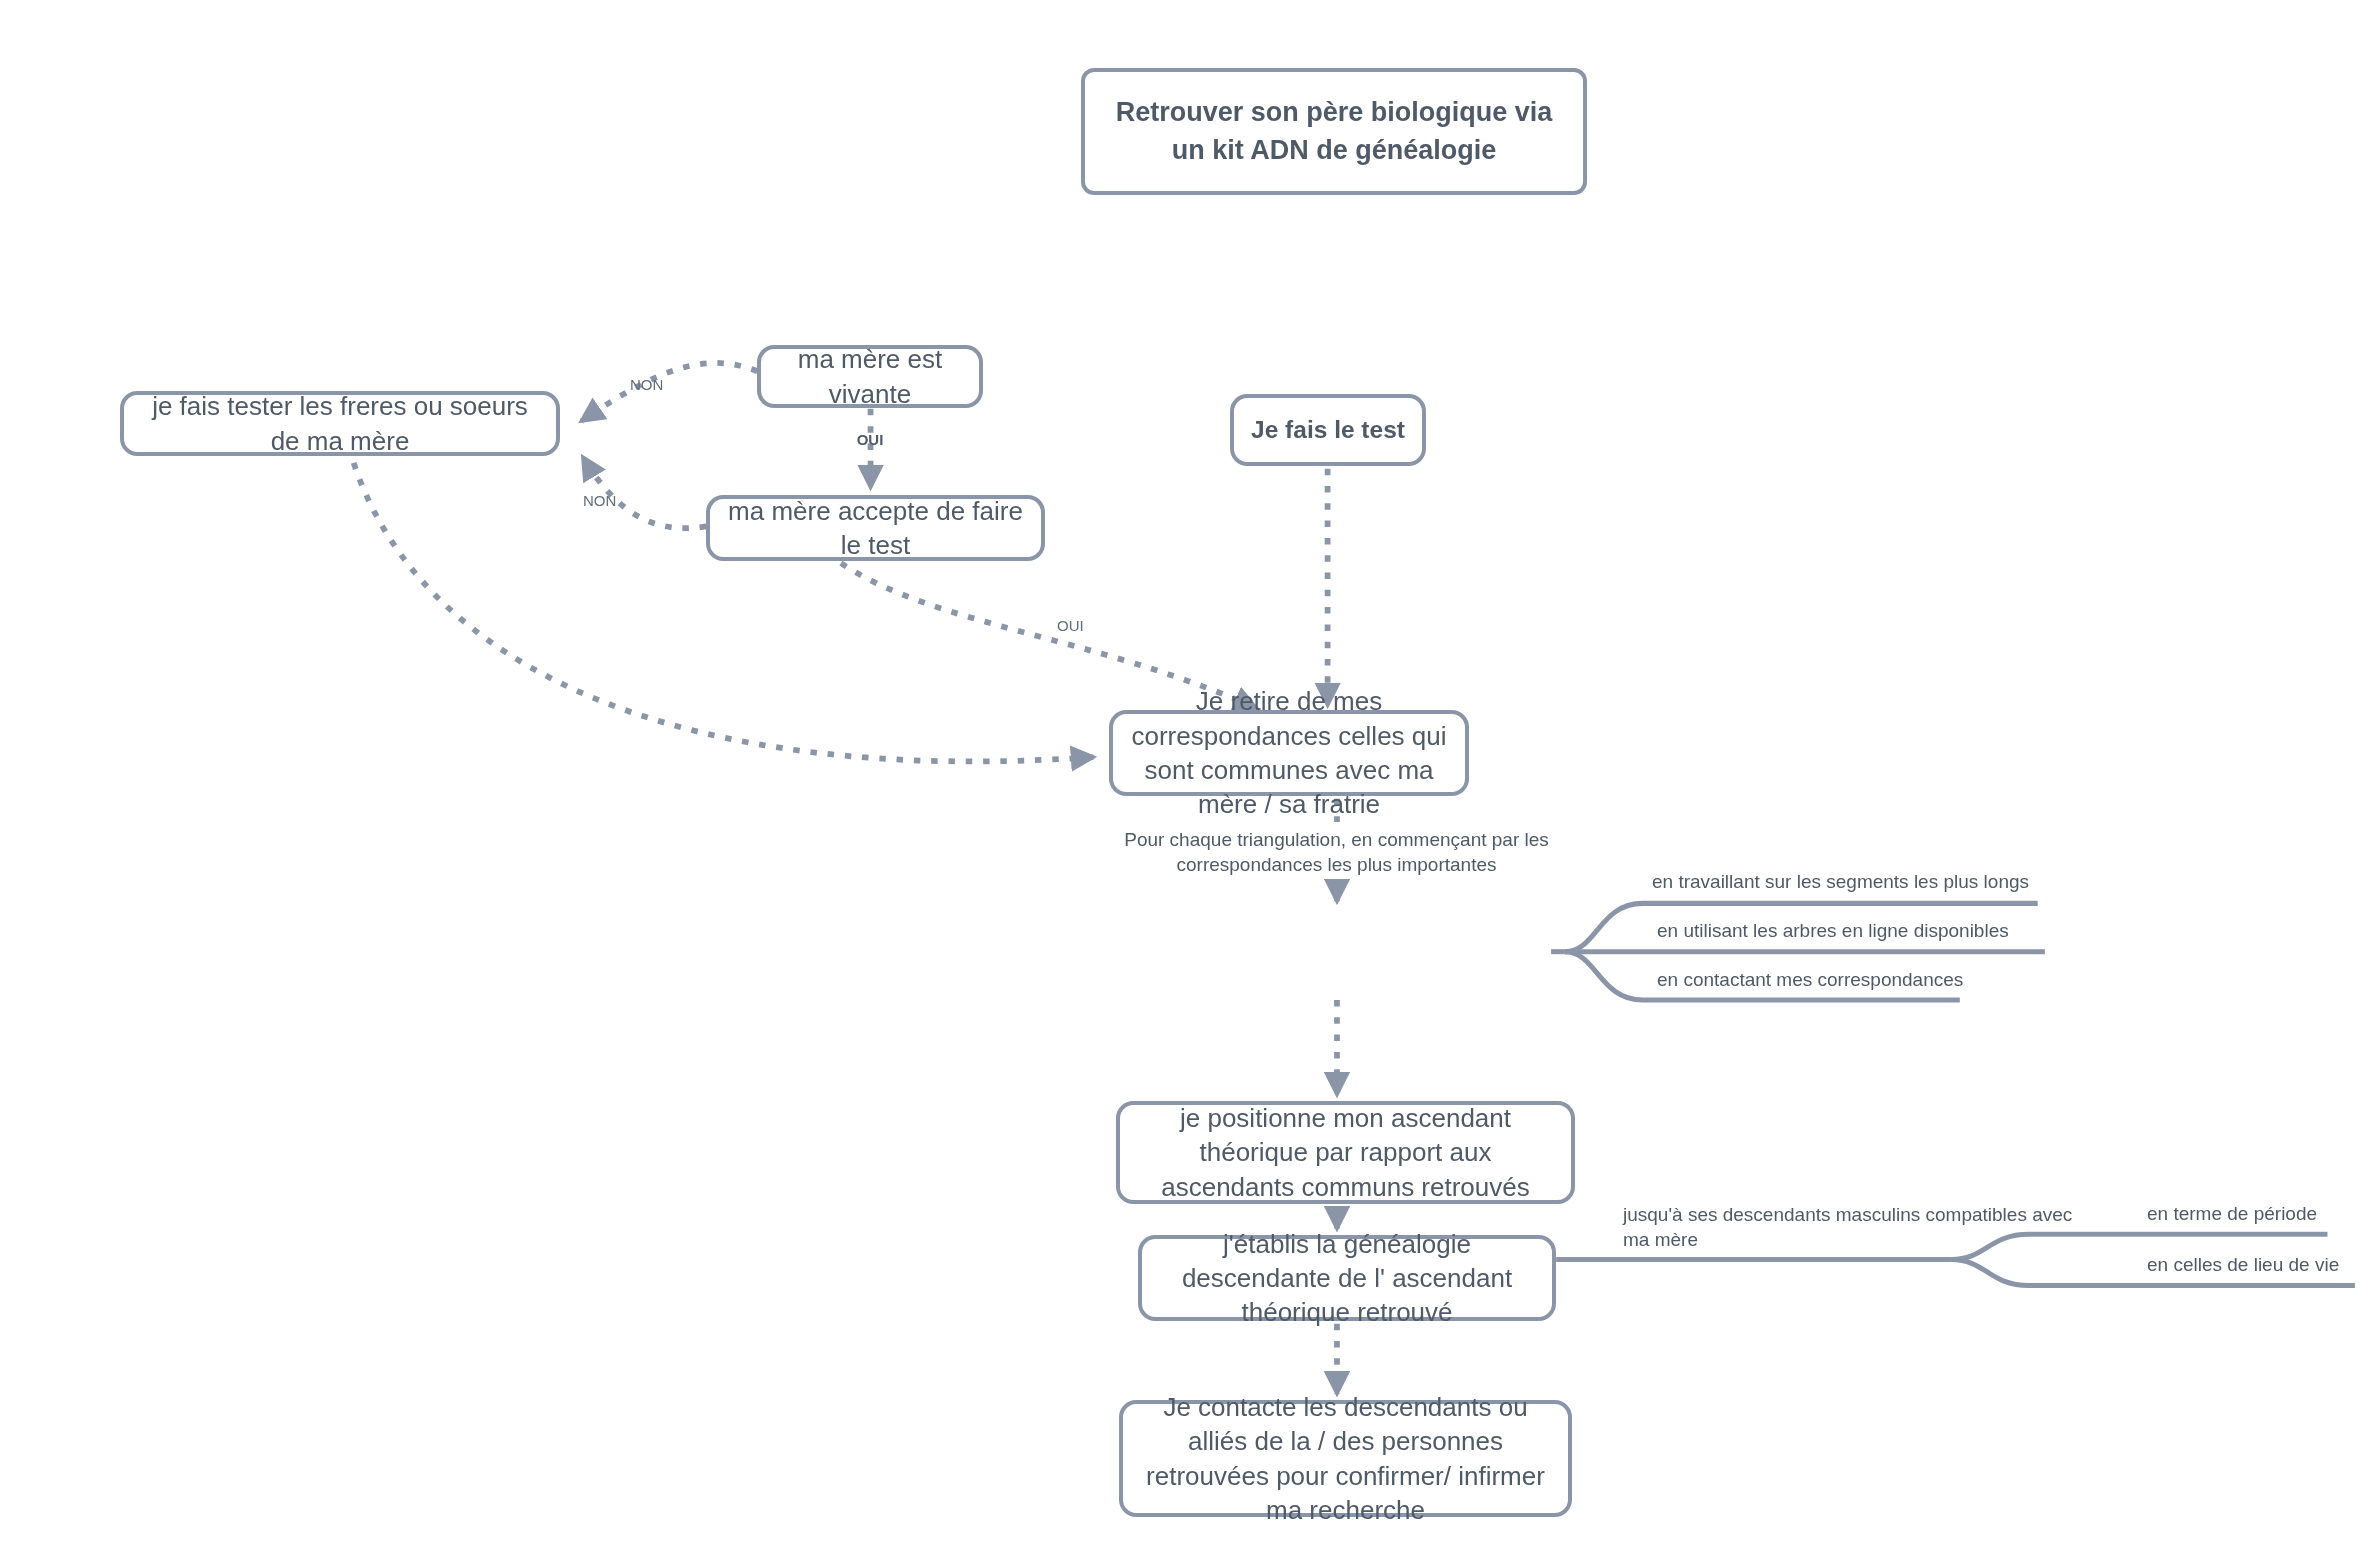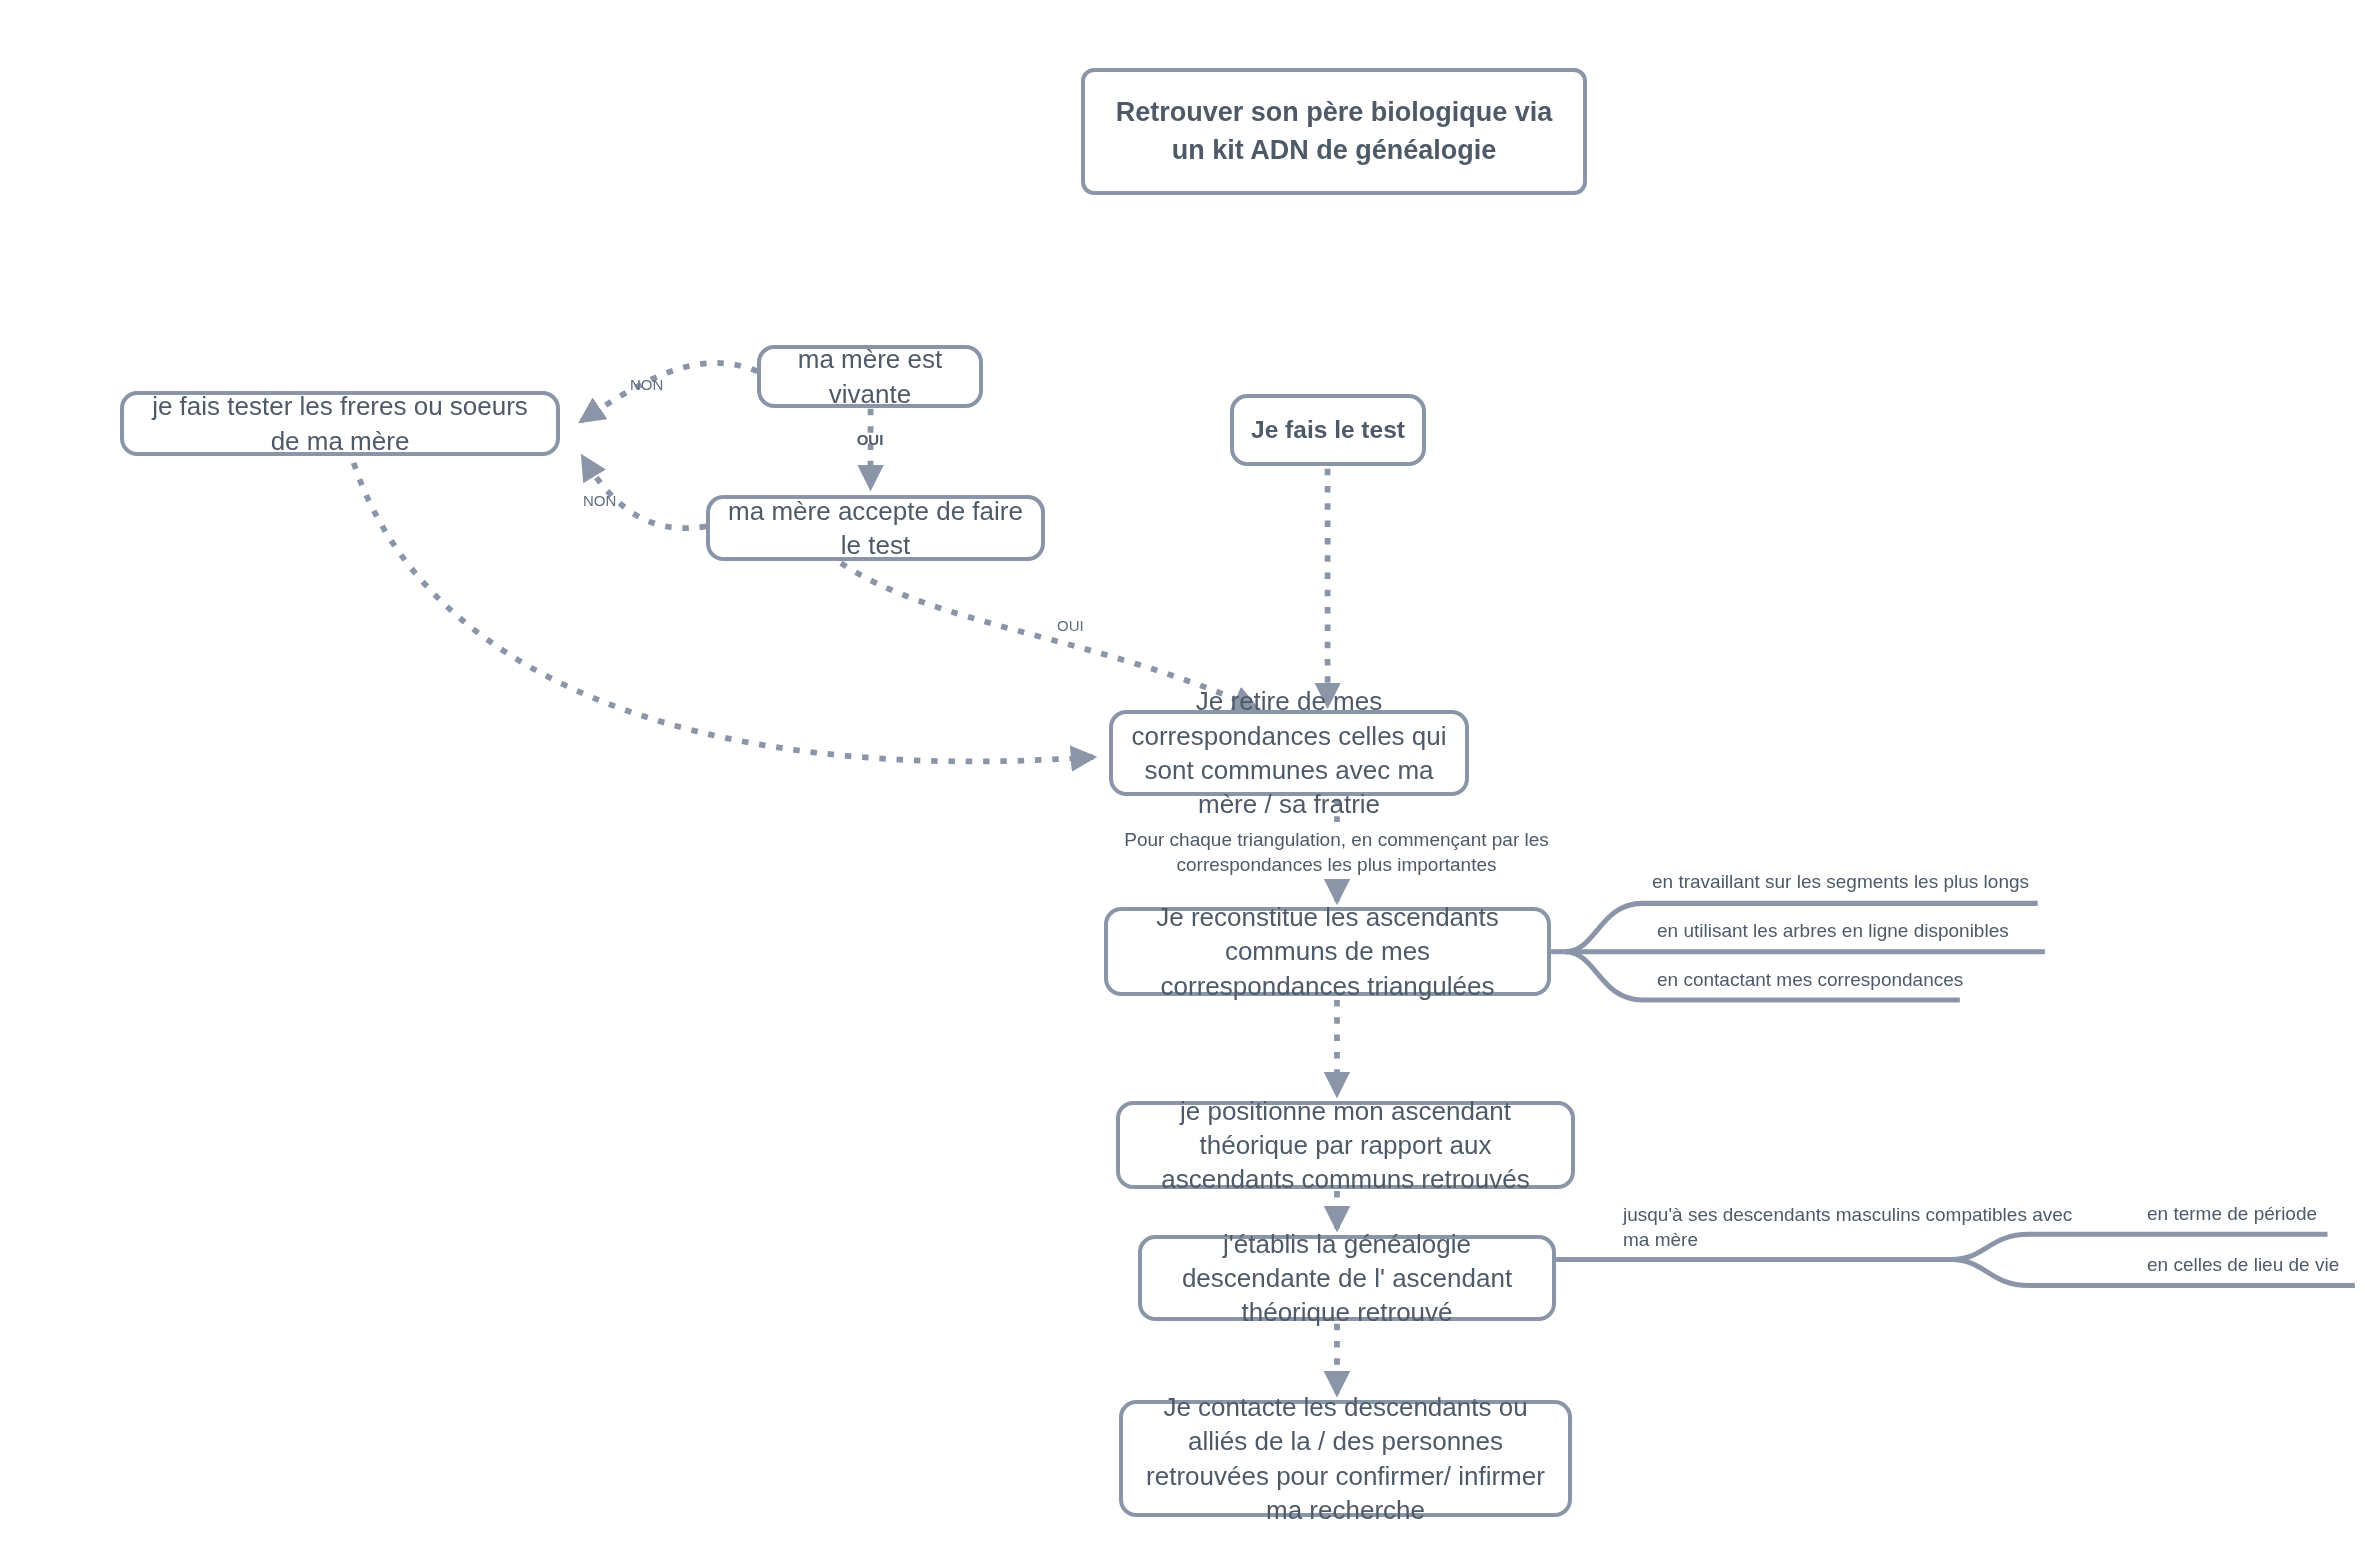--- a/index.html
+++ b/index.html
@@ -71,23 +71,22 @@
   <div class="node" style="left:72px;top:391px;width:440px;height:65px;">je fais tester les freres ou soeurs de ma mère</div>
 
   <div class="node" style="left:658px;top:495px;width:339px;height:66px;">ma mère accepte de faire le test</div>
 
   <div class="node emph" style="left:1182px;top:394px;width:196px;height:72px;">Je fais le test</div>
 
   <div class="node" style="left:1061px;top:710px;width:360px;height:86px;">Je retire de mes correspondances celles qui sont communes avec ma mère / sa fratrie</div>
 
   <div class="floating center" style="left:1058px;top:827px;width:461px;">Pour chaque triangulation, en commençant par les correspondances les plus importantes</div>
 
-  <div class="node" style="left:1056px;top:907px;width:447px;height:89px;">Je reconstitue les ascendants communs de mes correspondances triangulées</div>
 
-  <div class="node" style="left:1068px;top:1101px;width:459px;height:88px;">je positionne  mon ascendant théorique par rapport aux ascendants communs retrouvés</div>
+  <div class="node" style="left:1068px;top:1101px;width:459px;height:103px;">je positionne  mon ascendant théorique par rapport aux ascendants communs retrouvés</div>
 
   <div class="node" style="left:1090px;top:1235px;width:418px;height:86px;">j'établis la généalogie descendante de l' ascendant théorique retrouvé</div>
 
   <div class="node" style="left:1071px;top:1400px;width:453px;height:117px;">Je contacte les descendants ou alliés de la / des personnes retrouvées pour confirmer/ infirmer ma recherche</div>
 
   <div class="edge-label" style="left:582px;top:376px;">NON</div>
 
   <div class="edge-label bold" style="left:789px;top:431px;width:66px;">OUI</div>
 
   <div class="edge-label" style="left:535px;top:492px;">NON</div>

